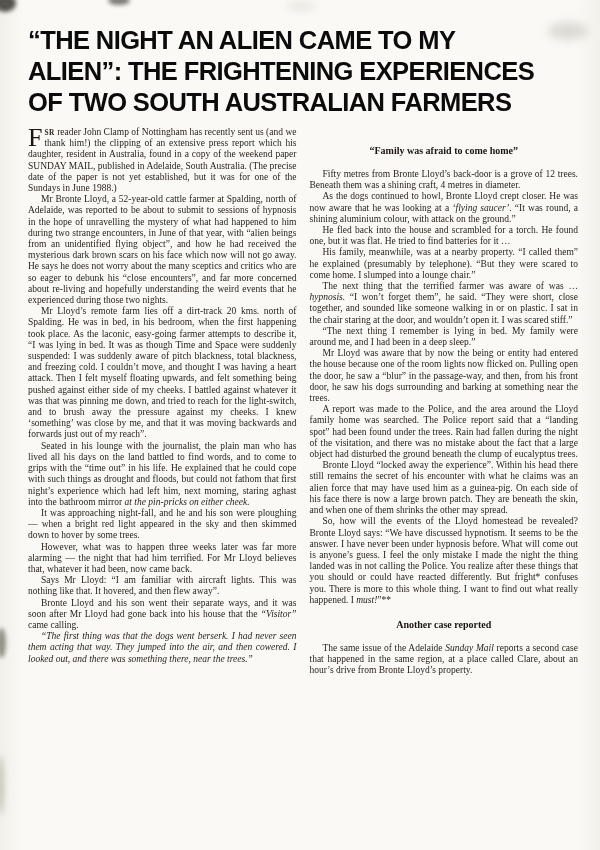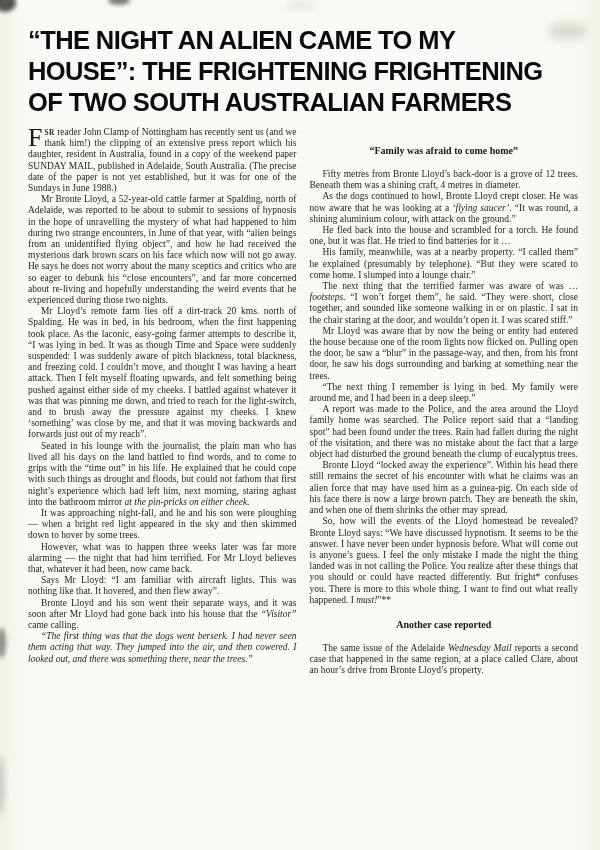--- a/index.html
+++ b/index.html
@@ -60,21 +60,21 @@
 <div class="page">
   <div class="artifact a1"></div>
   <div class="artifact a2"></div>
   <div class="artifact a3"></div>
   <div class="artifact a4"></div>
   <div class="artifact a5"></div>
   <div class="artifact a6"></div>
 
   <h1 class="title">
     <span>“THE NIGHT AN ALIEN CAME TO MY</span>
-    <span>HOUSE”: THE FRIGHTENING FRIGHTENING</span>
+    <span>ALIEN”: THE FRIGHTENING EXPERIENCES</span>
     <span>OF TWO SOUTH AUSTRALIAN FARMERS</span>
   </h1>
 
   <div class="cols">
     <div class="col">
         <p class="para noindent"><span class="dropcap">F</span><span class="sc">SR</span><span> reader John Clamp of Nottingham has recently sent us (and we thank him!) the clipping of an extensive press report which his daughter, resident in Australia, found in a copy of the weekend paper SUNDAY MAIL, published in Adelaide, South Australia. (The precise date of the paper is not yet established, but it was for one of the Sundays in June 1988.)</span></p>
         <p class="para"><span>Mr Bronte Lloyd, a 52-year-old cattle farmer at Spalding, north of Adelaide, was reported to be about to submit to sessions of hypnosis in the hope of unravelling the mystery of what had happened to him during two strange encounters, in June of that year, with “alien beings from an unidentified flying object”, and how he had received the mysterious dark brown scars on his face which now will not go away. He says he does not worry about the many sceptics and critics who are so eager to debunk his “close encounters”, and far more concerned about re-living and hopefully understanding the weird events that he experienced during those two nights.</span></p>
         <p class="para"><span>Mr Lloyd’s remote farm lies off a dirt-track 20 kms. north of Spalding. He was in bed, in his bedroom, when the first happening took place. As the laconic, easy-going farmer attempts to describe it, “I was lying in bed. It was as though Time and Space were suddenly suspended: I was suddenly aware of pitch blackness, total blackness, and freezing cold. I couldn’t move, and thought I was having a heart attack. Then I felt myself floating upwards, and felt something being pushed against either side of my cheeks. I battled against whatever it was that was pinning me down, and tried to reach for the light-switch, and to brush away the pressure against my cheeks. I knew ‘something’ was close by me, and that it was moving backwards and forwards just out of my reach”.</span></p>
         <p class="para"><span>Seated in his lounge with the journalist, the plain man who has lived all his days on the land battled to find words, and to come to grips with the “time out” in his life. He explained that he could cope with such things as drought and floods, but could not fathom that first night’s experience which had left him, next morning, staring aghast into the bathroom mirror </span><span class="it">at the pin-pricks on either cheek.</span></p>
         <p class="para"><span>It was approaching night-fall, and he and his son were ploughing — when a bright red light appeared in the sky and then skimmed down to hover by some trees.</span></p>
@@ -82,23 +82,23 @@
         <p class="para"><span>Says Mr Lloyd: “I am familiar with aircraft lights. This was nothing like that. It hovered, and then flew away”.</span></p>
         <p class="para"><span>Bronte Lloyd and his son went their separate ways, and it was soon after Mr Lloyd had gone back into his house that the </span><span class="it">“Visitor”</span><span> came calling.</span></p>
         <p class="para italic"><span>“The first thing was that the dogs went berserk. I had never seen them acting that way. They jumped into the air, and then cowered. I looked out, and there was something there, near the trees.”</span></p>
       </div>
     <div class="col">
         <h3 class="col-heading"><span>“Family was afraid to come home”</span></h3>
         <p class="para"><span>Fifty metres from Bronte Lloyd’s back-door is a grove of 12 trees. Beneath them was a shining craft, 4 metres in diameter.</span></p>
         <p class="para"><span>As the dogs continued to howl, Bronte Lloyd crept closer. He was now aware that he was looking at a </span><span class="it">‘flying saucer’</span><span>. “It was round, a shining aluminium colour, with attack on the ground.”</span></p>
         <p class="para"><span>He fled back into the house and scrambled for a torch. He found one, but it was flat. He tried to find batteries for it …</span></p>
         <p class="para"><span>His family, meanwhile, was at a nearby property. “I called them” he explained (presumably by telephone). “But they were scared to come home. I slumped into a lounge chair.”</span></p>
-        <p class="para"><span>The next thing that the terrified farmer was aware of was … </span><span class="it">footsteps.</span><span> “I won’t forget them”, he said. “They were short, close together, and sounded like someone walking in or on plastic. I sat in the chair staring at the door, and wouldn’t open it. I was scared stiff.”</span></p>
+        <p class="para"><span>The next thing that the terrified farmer was aware of was … </span><span class="it">hypnosis.</span><span> “I won’t forget them”, he said. “They were short, close together, and sounded like someone walking in or on plastic. I sat in the chair staring at the door, and wouldn’t open it. I was scared stiff.”</span></p>
+        <p class="para"><span>“The next thing I remember is lying in bed. My family were around me, and I had been in a deep sleep.”</span></p>
         <p class="para"><span>Mr Lloyd was aware that by now the being or entity had entered the house because one of the room lights now flicked on. Pulling open the door, he saw a “blur” in the passage-way, and then, from his front door, he saw his dogs surrounding and barking at something near the trees.</span></p>
-        <p class="para"><span>“The next thing I remember is lying in bed. My family were around me, and I had been in a deep sleep.”</span></p>
         <p class="para"><span>A report was made to the Police, and the area around the Lloyd family home was searched. The Police report said that a “landing spot” had been found under the trees. Rain had fallen during the night of the visitation, and there was no mistake about the fact that a large object had disturbed the ground beneath the clump of eucalyptus trees.</span></p>
         <p class="para"><span>Bronte Lloyd “locked away the experience”. Within his head there still remains the secret of his encounter with what he claims was an alien force that may have used him as a guinea-pig. On each side of his face there is now a large brown patch. They are beneath the skin, and when one of them shrinks the other may spread.</span></p>
         <p class="para"><span>So, how will the events of the Lloyd homestead be revealed? Bronte Lloyd says: “We have discussed hypnotism. It seems to be the answer. I have never been under hypnosis before. What will come out is anyone’s guess. I feel the only mistake I made the night the thing landed was in not calling the Police. You realize after these things that you should or could have reacted differently. But fright* confuses you. There is more to this whole thing. I want to find out what really happened. I </span><span class="it">must!</span><span>”**</span></p>
         <h3 class="col-heading"><span>Another case reported</span></h3>
-        <p class="para"><span>The same issue of the Adelaide </span><span class="it">Wednesday Mail</span><span> reports a second case that happened in the same region, at a place called Clare, about an hour’s drive from Bronte Lloyd’s property.</span></p>
+        <p class="para"><span>The same issue of the Adelaide </span><span class="it">Sunday Mail</span><span> reports a second case that happened in the same region, at a place called Clare, about an hour’s drive from Bronte Lloyd’s property.</span></p>
       </div>
   </div>
 </div>
 
 </body></html>

